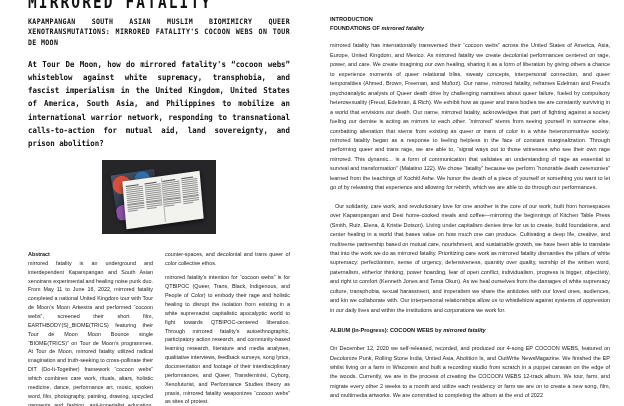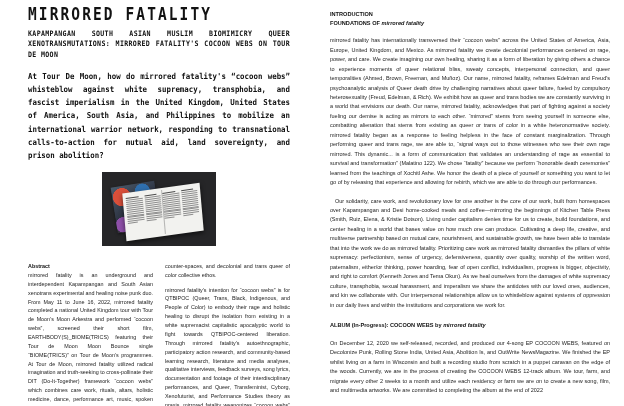--- a/index.html
+++ b/index.html
@@ -12,20 +12,21 @@
     height: 406px;
     overflow: hidden;
     font-family: "Liberation Sans", sans-serif;
     color: #1a1a1a;
   }
   .spread {
     display: flex;
     width: 624px;
     height: 406px;
     box-sizing: border-box;
+    align-items: center;
   }
   .page {
     box-sizing: border-box;
     background: #ffffff;
     position: relative;
   }
   .page-left {
     width: 312px;
     padding: 6px 22px 0 28px;
   }

